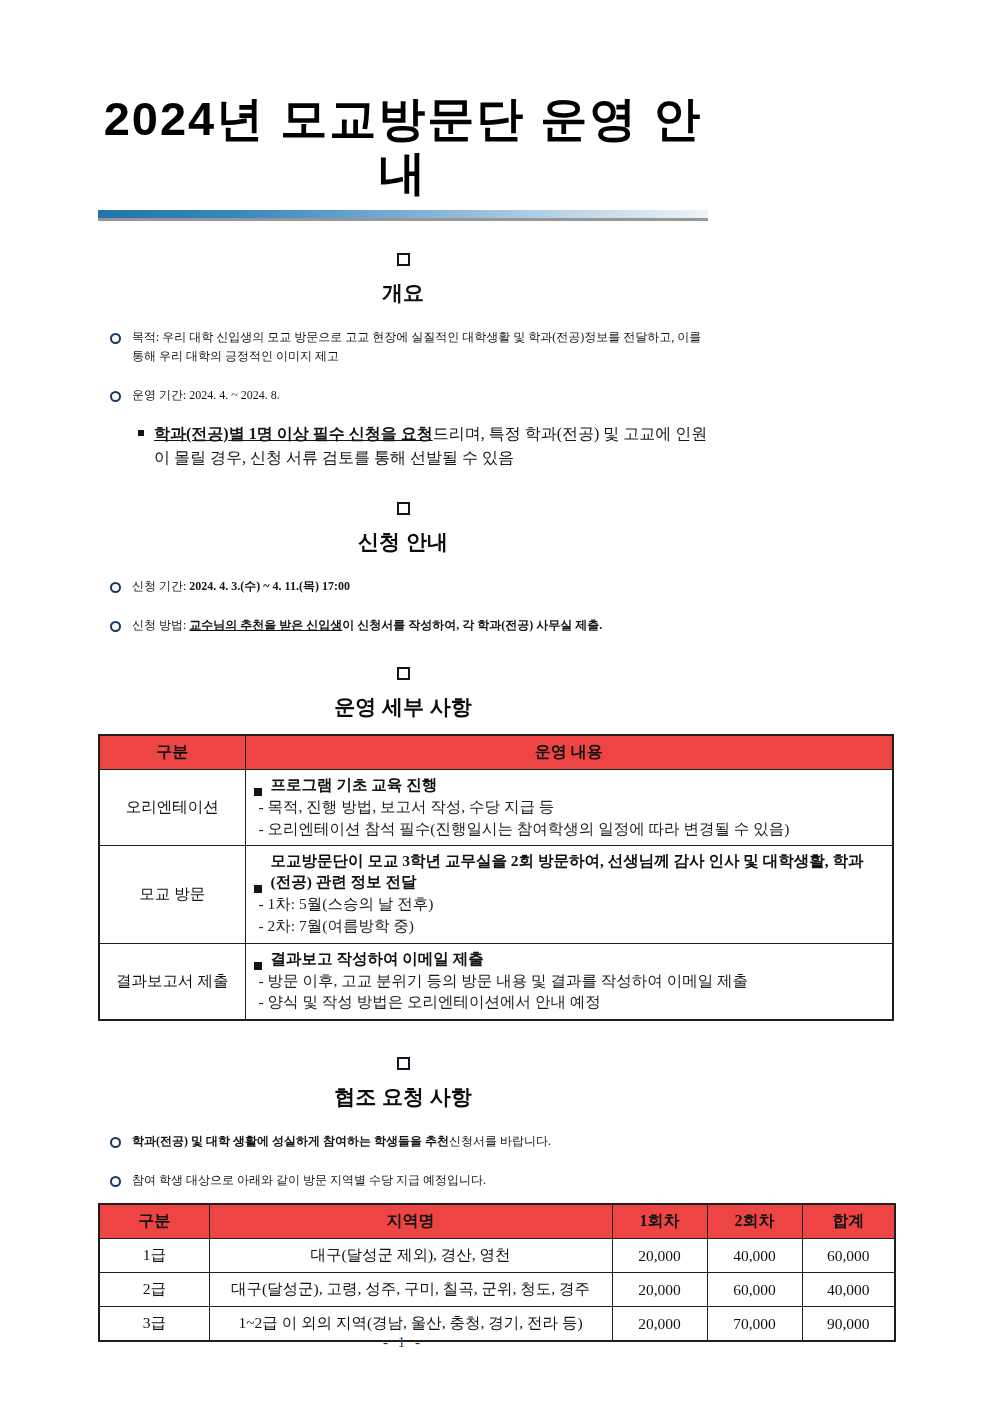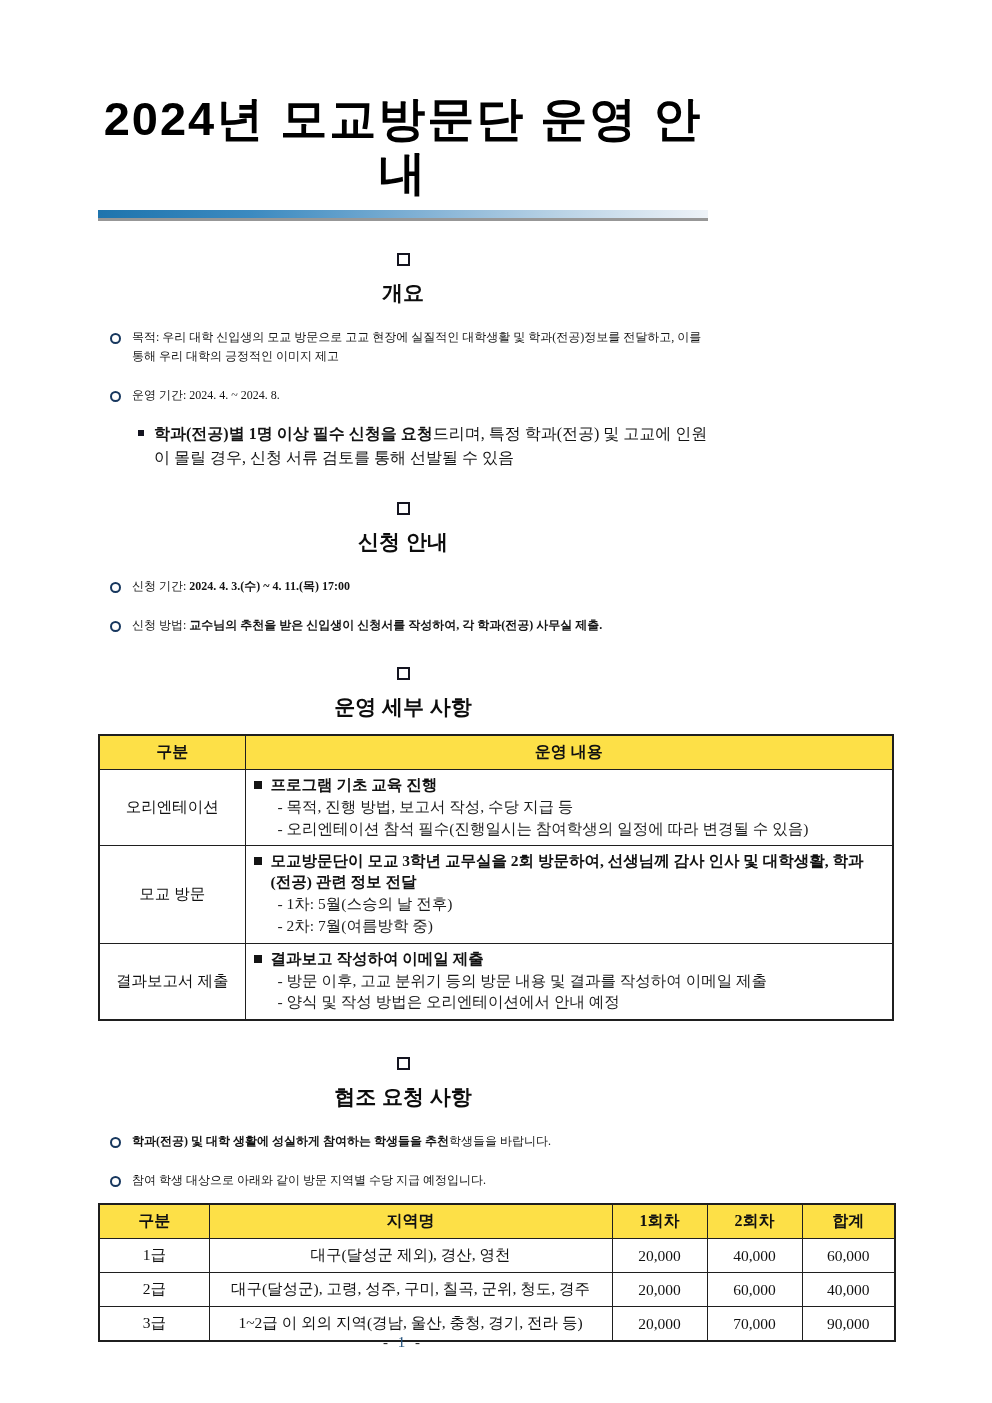--- a/index.html
+++ b/index.html
@@ -55,40 +55,40 @@
   }
   .sub-bullet-line {
     display:flex; gap:10px;
     margin:17px 0 0 40px;
     font-size:16px; line-height:1.5; color:#141414;
   }
   .small-square-icon {
     width:6px; height:6px; background:#141420; flex:none; margin-top:8px;
   }
   .bold { font-weight:bold; }
-  .bold-underline { font-weight:bold; }
+  .bold-underline { font-weight:bold; text-decoration:underline; }
   
   table {
     border-collapse:collapse; table-layout:fixed;
     width:796px; margin-top:13px;
     border:2px solid #1f1f1f;
     font-size:15.5px;
   }
   th, td { border:1px solid #1f1f1f; vertical-align:middle; }
   th {
-    background:#fde047; font-weight:bold; text-align:center;
+    background:#ef4444; font-weight:bold; text-align:center;
     padding:6px 4px; font-size:16px;
   }
   td.label-cell { text-align:center; padding:6px 4px; }
   td.content-cell { padding:5px 8px 6px 8px; }
-  .cell-main { display:flex; gap:9px; font-weight:bold; line-height:1.35; }
+  .cell-main { display:flex; gap:9px; font-weight:bold; line-height:1.35;align-items:flex-end; }
   .filled-square-icon {
     width:8px; height:8px; background:#141414; flex:none; margin-top:6px;
   }
-  .cell-sub { margin-left:24px; line-height:1.4; color:#1c1c1c; }
+  .cell-sub { margin-left:5px; line-height:1.4; color:#1c1c1c; }
   td.num-cell { text-align:center; padding:6px 16px; }
   
   .page-footer {
     position:absolute; left:0; bottom:52px;
     width:100%; text-align:center;
     font-size:15px; color:#222; letter-spacing:3px;
   }
   .page-number { color:#1f4e79; }
   
   .mt-sec { margin-top:32px; }
@@ -189,21 +189,21 @@
   </tbody>
     </table>
 
   <div class="section-heading" style="margin-top:36px;">
     <span class="square-outline-icon"></span>
     <span>협조 요청 사항</span>
   </div>
 
   <div class="bullet-line">
     <span class="circle-bullet-icon"></span>
-    <span><span class="bold">학과(전공) 및 대학 생활에 성실하게 참여하는 학생들을 추천</span><span>학생들을 바랍니다.</span></span>
+    <span><span class="bold">학과(전공) 및 대학 생활에 성실하게 참여하는 학생들을 추천</span><span>신청서를 바랍니다.</span></span>
   </div>
 
   <div class="bullet-line">
     <span class="circle-bullet-icon"></span>
     <span>참여 학생 대상으로 아래와 같이 방문 지역별 수당 지급 예정입니다.</span>
   </div>
 
   <table>
     <colgroup>
         <col style="width:110px">

